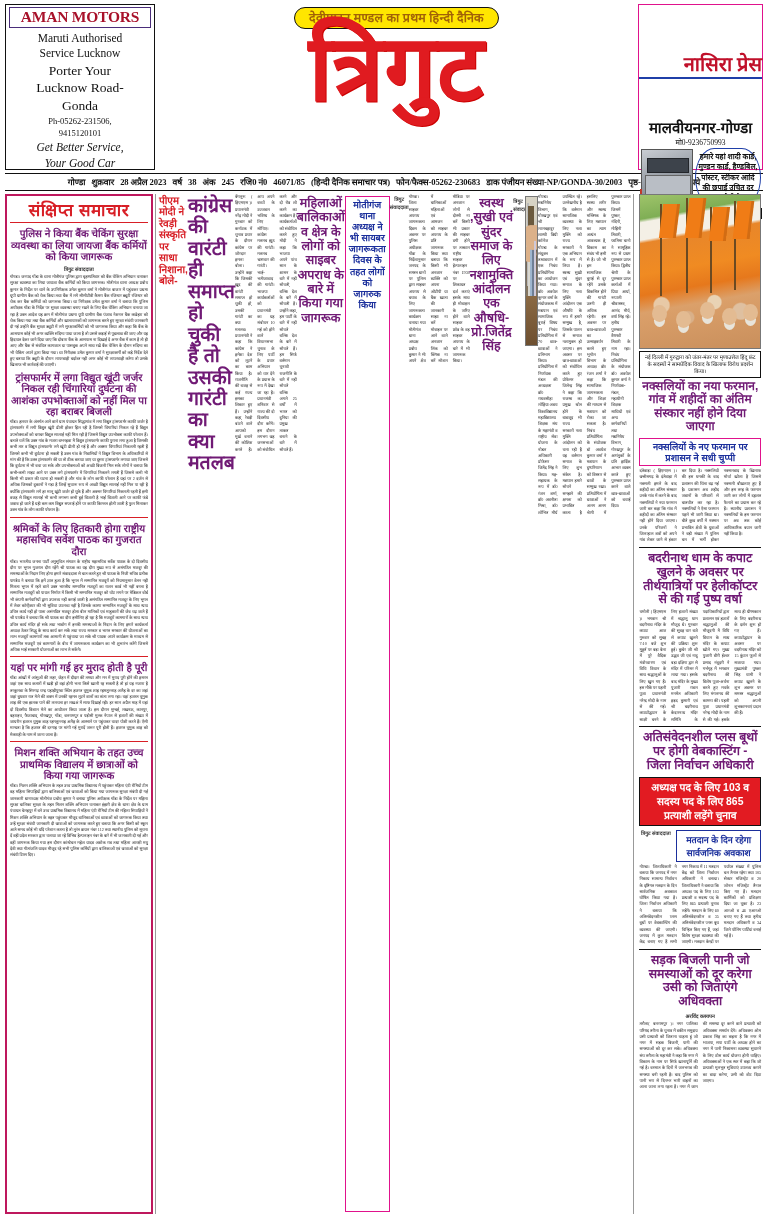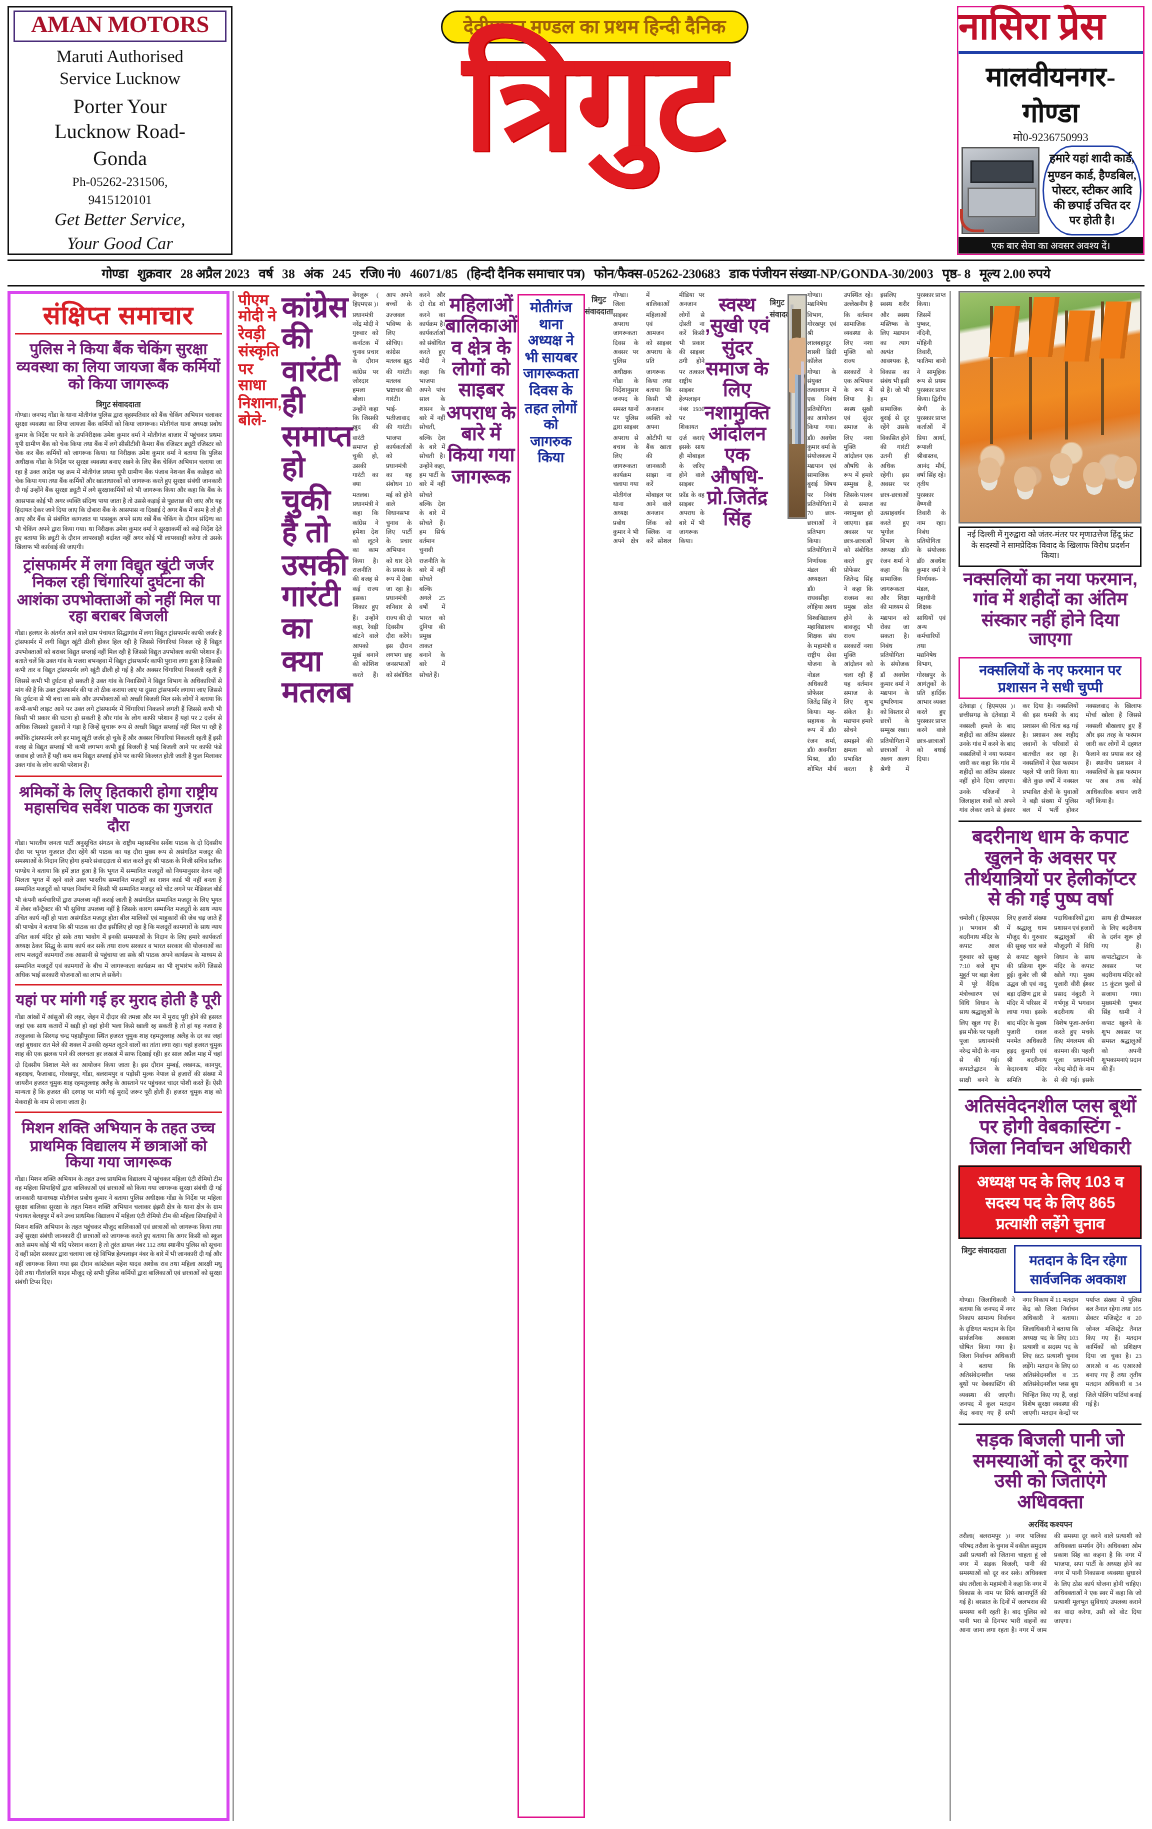--- a/index.html
+++ b/index.html
@@ -82,32 +82,34 @@
   .ad-right {
     width: 125px;
     border: 1.5px solid #e0128c;
     display: flex; flex-direction: column;
     background: #fff;
   }
   .ad-right-title {
     background: #fff;
     color: #c0102a;
     font-weight: bold;
-    font-size: 25px;
-    text-align: left;
+    font-size: 20px;
+    text-align: right;
     border-bottom: 2px solid #1f3fa8;
     line-height: 1.05;
     padding: 1px 0 2px 0;
+    margin-top: 48px;
   }
   .ad-right-sub {
     text-align: center;
-    font-size: 18px;
+    font-size: 15px;
     font-weight: bold;
     color: #111;
     padding-top: 2px;
+    margin-top: 36px;
   }
   .ad-right-mob {
     text-align: center;
     font-size: 7.5px;
     color: #111;
     padding-bottom: 1px;
   }
   .ad-right-body { display:flex; flex:1; padding: 0 1px 1px 1px; gap:1px;}
   .machine {
     width: 52px;
@@ -163,21 +165,21 @@
 
   
   .body-grid {
     display: flex;
     margin-top: 3px;
     height: 1020px;
     gap: 0;
   }
   .col-left {
     width: 212px;
-    border: 2px solid #d946ef;
+    border: 2px solid #be185d;
     padding: 2px 3px;
     display: flex; flex-direction: column;
   }
   .col-mid {
     flex: 1;
     padding: 0 3px;
     border-right: 1px solid #999;
     border-left: 1px solid #999;
     margin: 0 2px;
     display: flex; 

